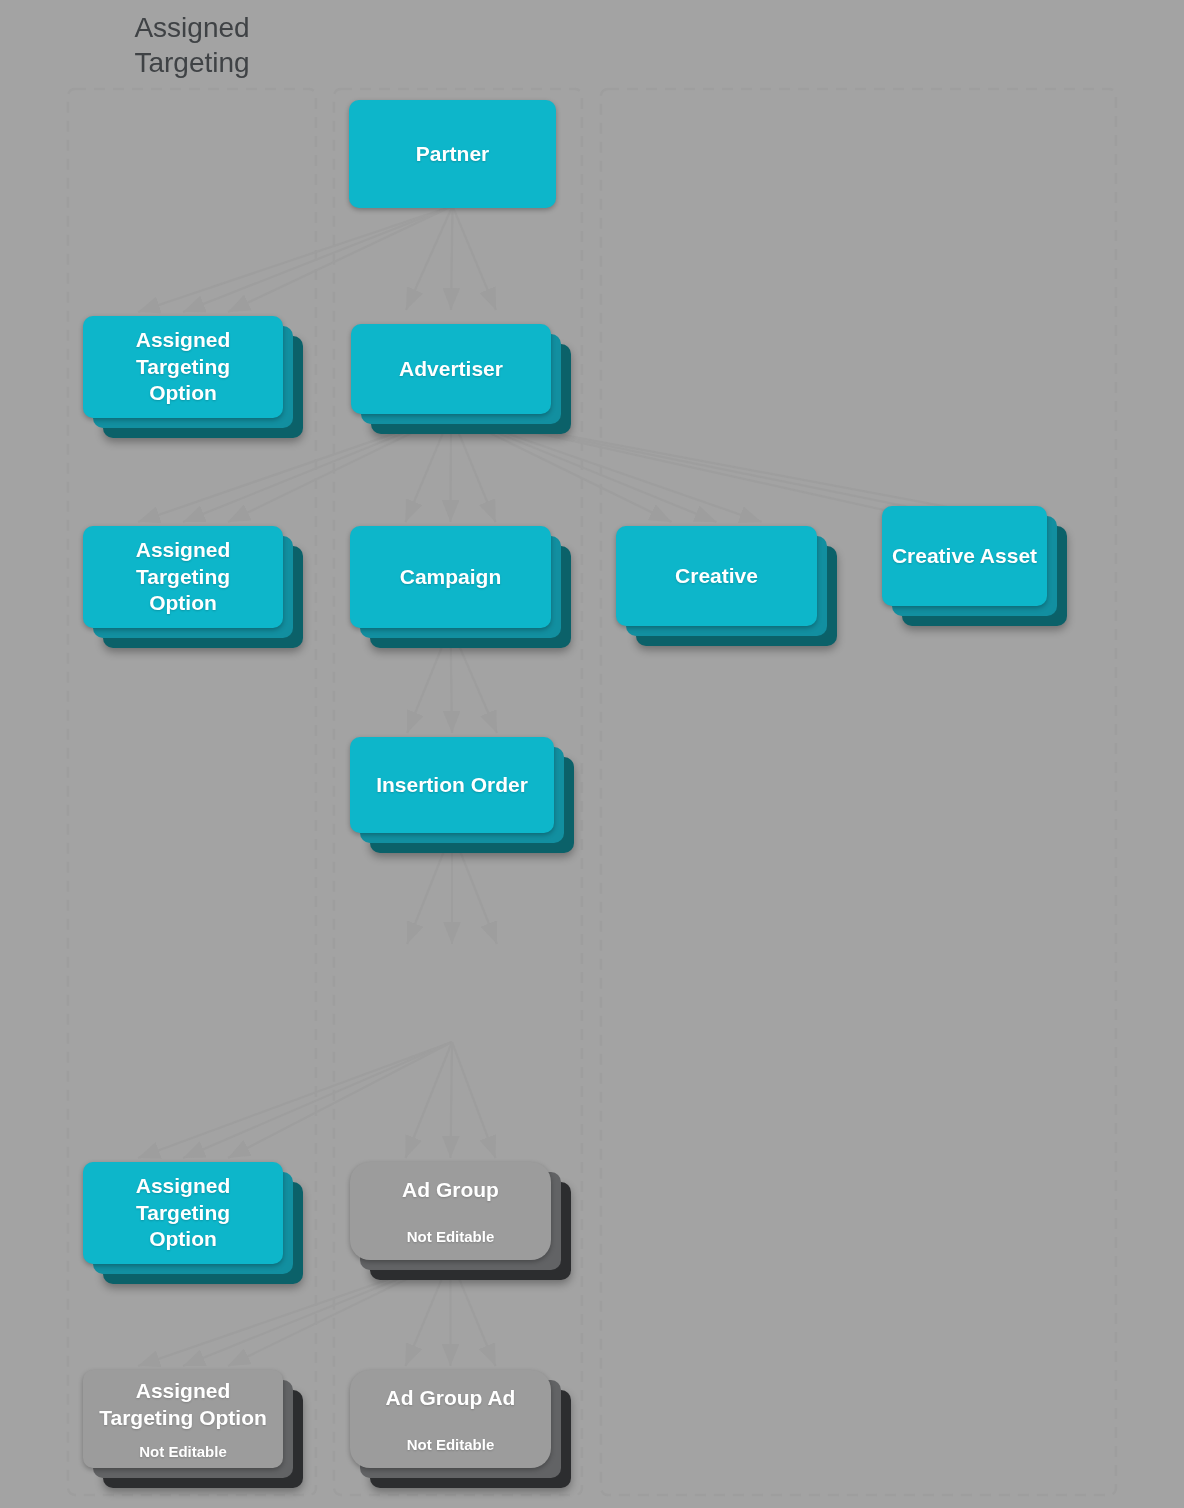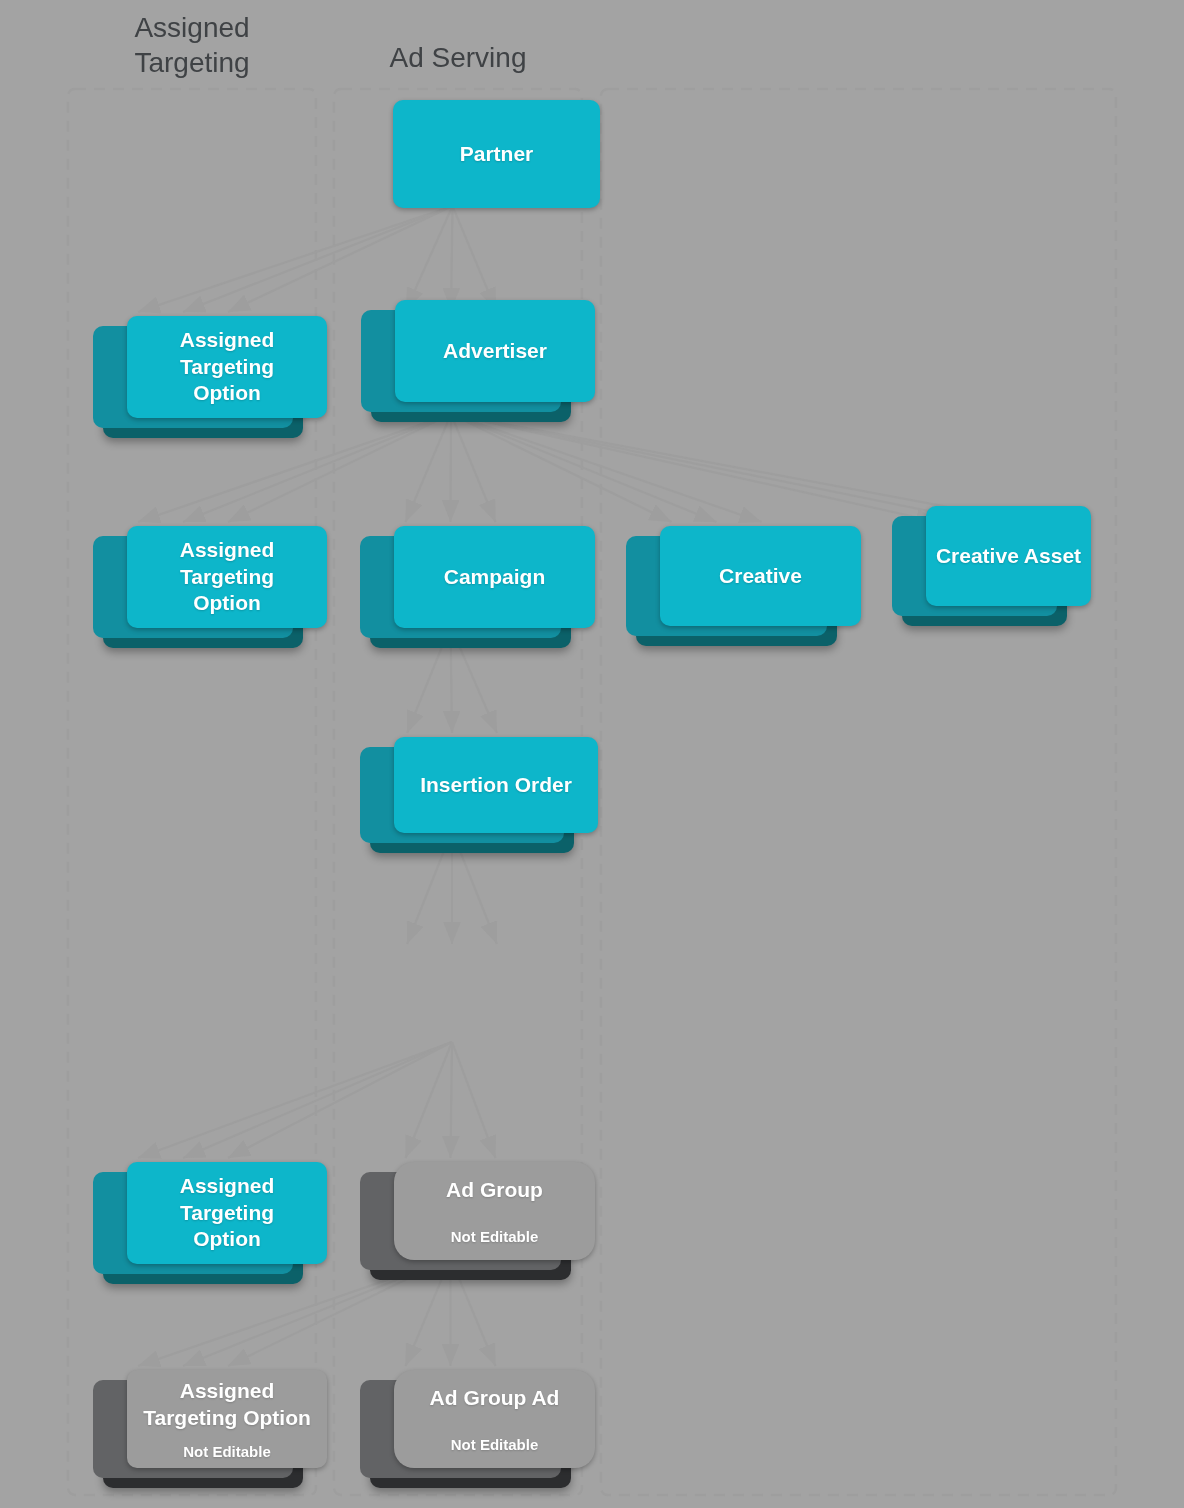--- a/index.html
+++ b/index.html
@@ -29,39 +29,35 @@
   .teal .face{background:#0db6ca;}
   .teal .l1{background:#128fa0;}
   .teal .l2{background:#0b6169;}
   .gray .face{background:#9c9c9c;}
   .gray .l1{background:#626365;}
   .gray .l2{background:#2c2d2f;}
   .node .face{
     display:flex;flex-direction:column;align-items:center;justify-content:center;
     color:#ffffff;box-shadow:0 2px 5px rgba(0,0,0,.28);
     text-shadow:0 1px 2px rgba(0,0,0,.18);
-    margin-left:44px;
   }
   .gap-lg .face{gap:24px;border-radius:20px;}
   .gap-sm .face{gap:12px;}
   .lbl{font-size:21px;font-weight:bold;text-align:center;line-height:1.27;}
   .lbl.narrow{max-width:112px;}
   .lbl.medium{max-width:175px;}
   .sub{font-size:15px;font-weight:bold;text-align:right;}
 </style>
 </head>
 <body>
 
 <div class="stage">
 
   <div class="col-title" id="title-assigned-targeting">
     <span class="inner">Assigned Targeting</span>
-  </div>
-  <div class="col-title" id="title-ad-serving">
-    <span class="inner">Ad Serving</span>
   </div>
 
   <svg class="panels" width="1184" height="1508">
     <rect x="68" y="89" width="248" height="1406" rx="7" fill="none" stroke="#9e9e9e" stroke-width="2.4" stroke-dasharray="11 8"></rect>
     <rect x="334" y="89" width="248" height="1406" rx="7" fill="none" stroke="#9e9e9e" stroke-width="2.4" stroke-dasharray="11 8"></rect>
     <rect x="601" y="89" width="515" height="1406" rx="7" fill="none" stroke="#9e9e9e" stroke-width="2.4" stroke-dasharray="11 8"></rect>
   </svg>
 
   <svg class="edges" id="edge-layer" width="1184" height="1508">
     <defs>
@@ -114,21 +110,21 @@
   </div>
 
   <div class="node teal" style="left:83px;top:316px;width:200px;height:102px">
     <div class="layer l2"></div>
     <div class="layer l1"></div>
     <div class="face">
       <span class="lbl narrow">Assigned Targeting Option</span>
     </div>
   </div>
 
-  <div class="node teal" style="left:351px;top:300px;width:200px;height:102px">
+  <div class="node teal" style="left:351px;top:324px;width:200px;height:90px">
     <div class="layer l2"></div>
     <div class="layer l1"></div>
     <div class="face">
       <span class="lbl">Advertiser</span>
     </div>
   </div>
 
   <div class="node teal" style="left:83px;top:526px;width:200px;height:102px">
     <div class="layer l2"></div>
     <div class="layer l1"></div>

